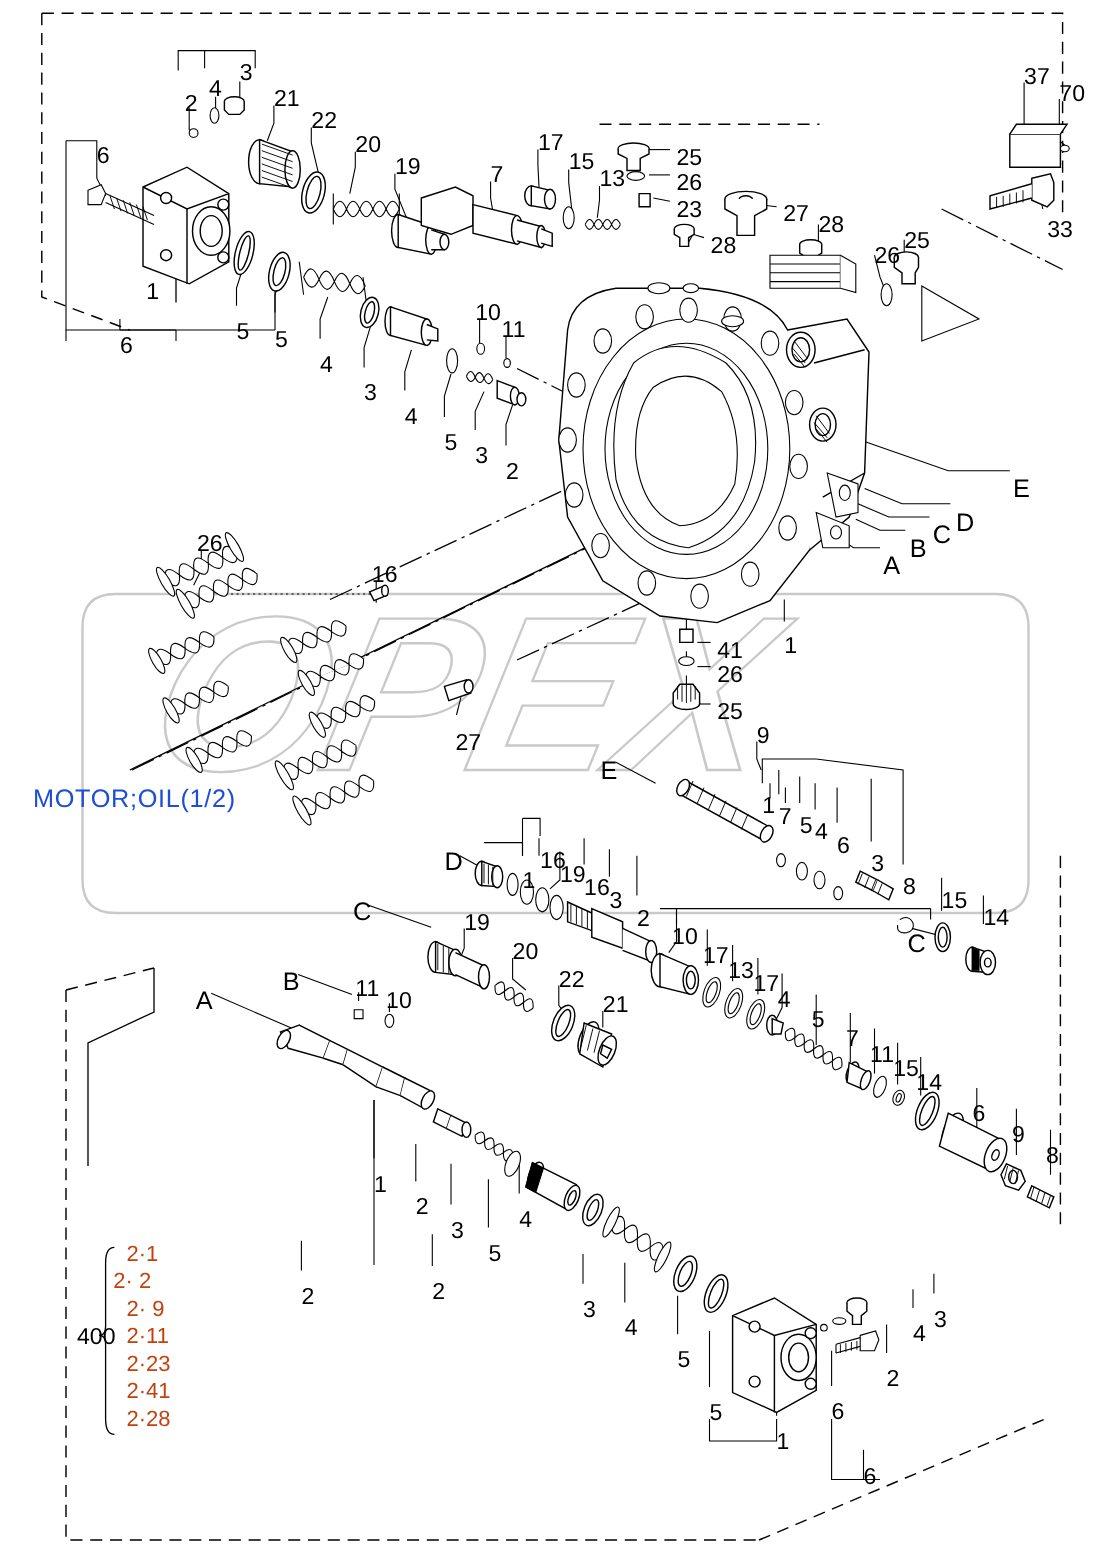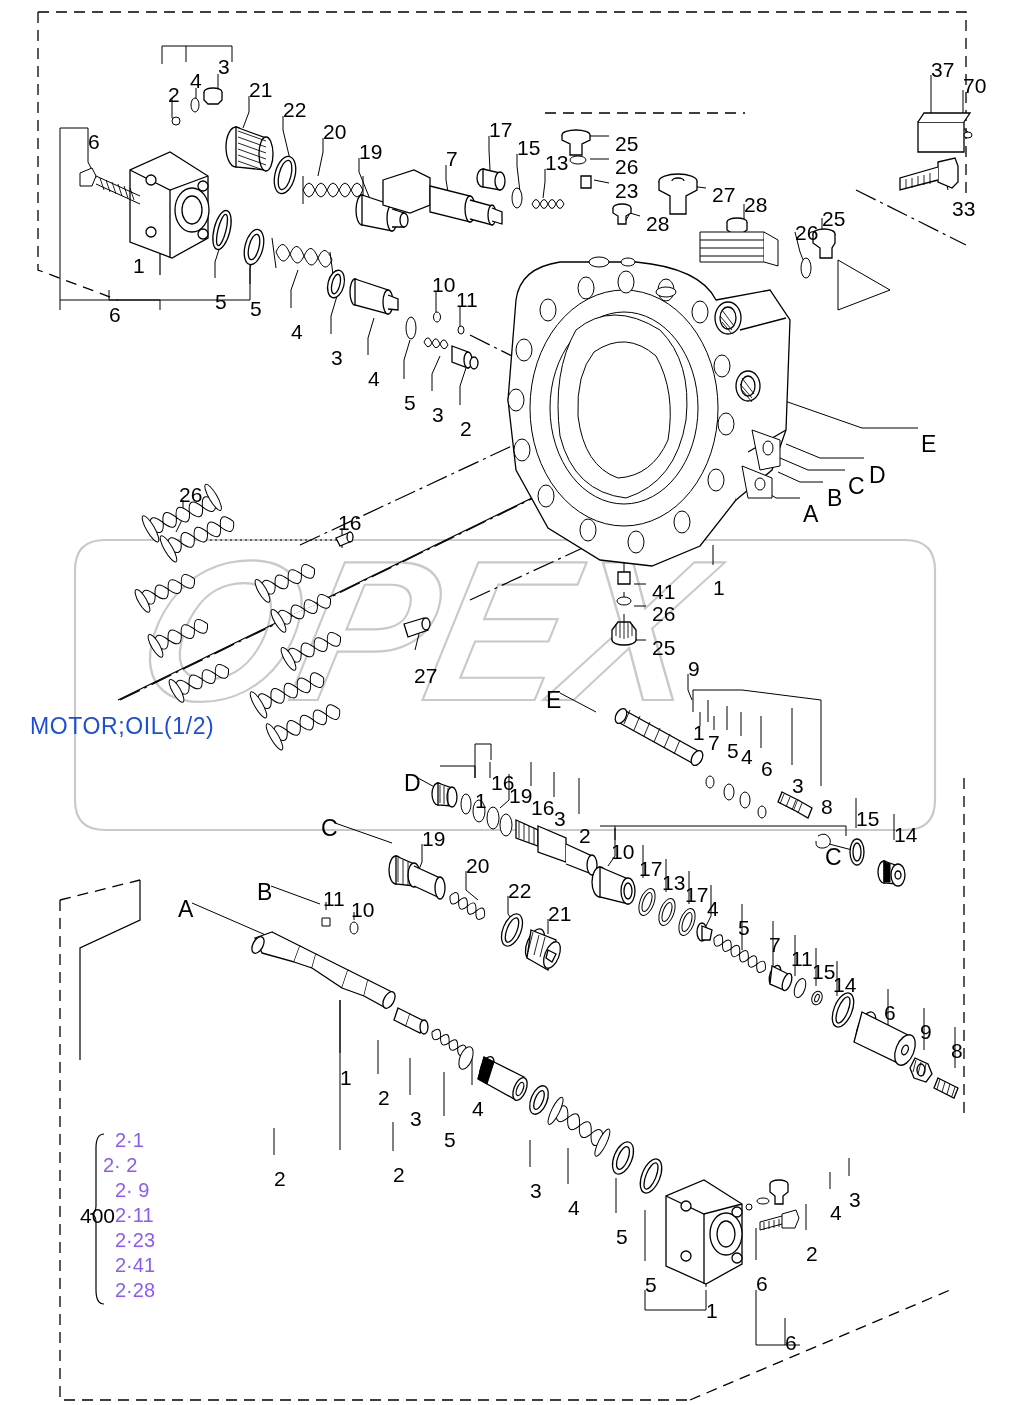--- a/index.html
+++ b/index.html
@@ -4,21 +4,21 @@
 <style>
   html,body{margin:0;padding:0;background:#fff;}
   body{width:1012px;height:1405px;position:relative;overflow:hidden;
        font-family:"Liberation Sans","DejaVu Sans",sans-serif;color:#000;}
   #sheet{position:absolute;inset:0;width:1012px;height:1405px;}
   svg{position:absolute;left:0;top:0;}
   .lbl{position:absolute;font-size:21px;line-height:1;color:#000;white-space:nowrap;
        font-family:"Liberation Sans","DejaVu Sans",sans-serif;}
   .ref{position:absolute;font-size:23px;line-height:1;color:#000;white-space:nowrap;}
   .title{position:absolute;font-size:23px;letter-spacing:.6px;color:#1d4ed8;white-space:nowrap;}
-  .blk{position:absolute;font-size:20px;line-height:1;color:#8b5cf6;white-space:nowrap;}
+  .blk{position:absolute;font-size:20px;line-height:1;color:#c2410c;white-space:nowrap;}
   .blk400{position:absolute;font-size:21px;color:#000;}
   .wm{fill:none;stroke:#c9c9c9;stroke-width:2.2;}
   .wmtxt{fill:none;stroke:#c9c9c9;stroke-width:2.2;
          font-family:"Liberation Sans","DejaVu Sans",sans-serif;
          font-size:200px;font-weight:bold;font-style:italic;}
   .ln{stroke:#000;fill:none;stroke-width:1.2;}
   .thin{stroke:#000;fill:none;stroke-width:1;}
   .dash{stroke:#000;fill:none;stroke-width:1.3;stroke-dasharray:11 7;}
   .dashdot{stroke:#000;fill:none;stroke-width:1.2;stroke-dasharray:22 5 3 5;}
   .part{stroke:#000;fill:#fff;stroke-width:1.3;}
@@ -796,21 +796,21 @@
  </g>
 
  <g class="ln">
    <path d="M104 1134 Q96 1134 96 1148 L96 1206 Q96 1214 90 1214 Q96 1214 96 1222 L96 1290 Q96 1304 104 1304"></path>
  </g>
 
 </svg>
 
 <div class="title" style="left:30px;top:713px;">MOTOR;OIL(1/2)</div>
 
-<div class="blk400" style="left:80px;top:1204px;text-align:center;">400</div>
+<div class="blk400" style="left:70px;top:1204px;text-align:center;">400</div>
 <div class="blk" style="left:115px;top:1130px;">2·1</div>
 <div class="blk" style="left:103px;top:1155px;">2· 2</div>
 <div class="blk" style="left:115px;top:1180px;">2· 9</div>
 <div class="blk" style="left:115px;top:1205px;">2·11</div>
 <div class="blk" style="left:115px;top:1230px;">2·23</div>
 <div class="blk" style="left:115px;top:1255px;">2·41</div>
 <div class="blk" style="left:115px;top:1280px;">2·28</div>
 
 <div id="callout-host">
       <div class="lbl" style="left: 168px; top: 84px;">2</div>

